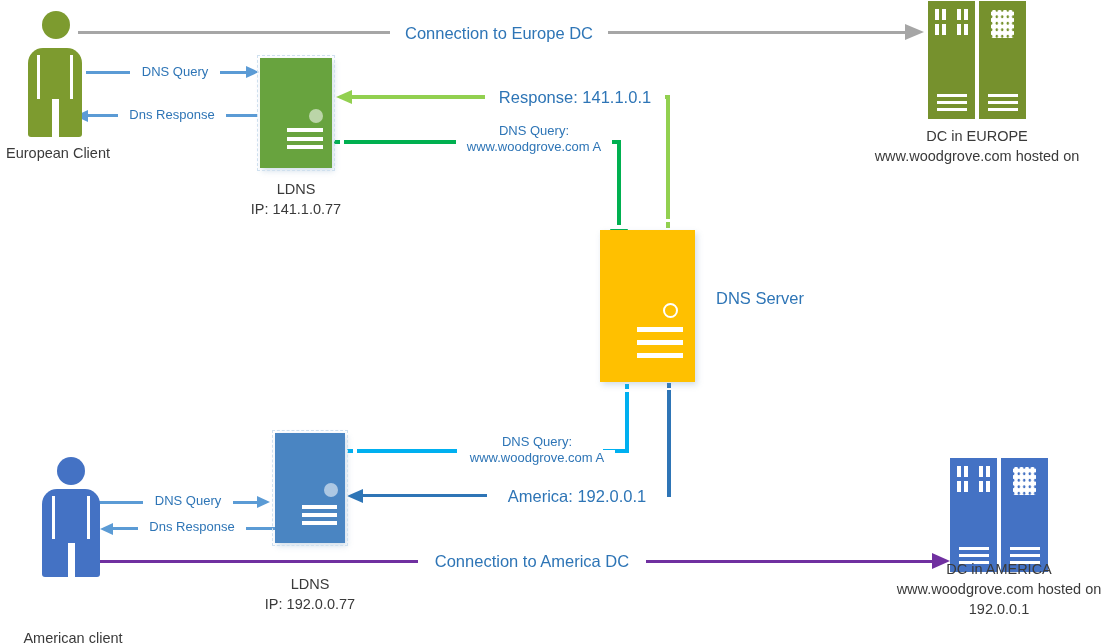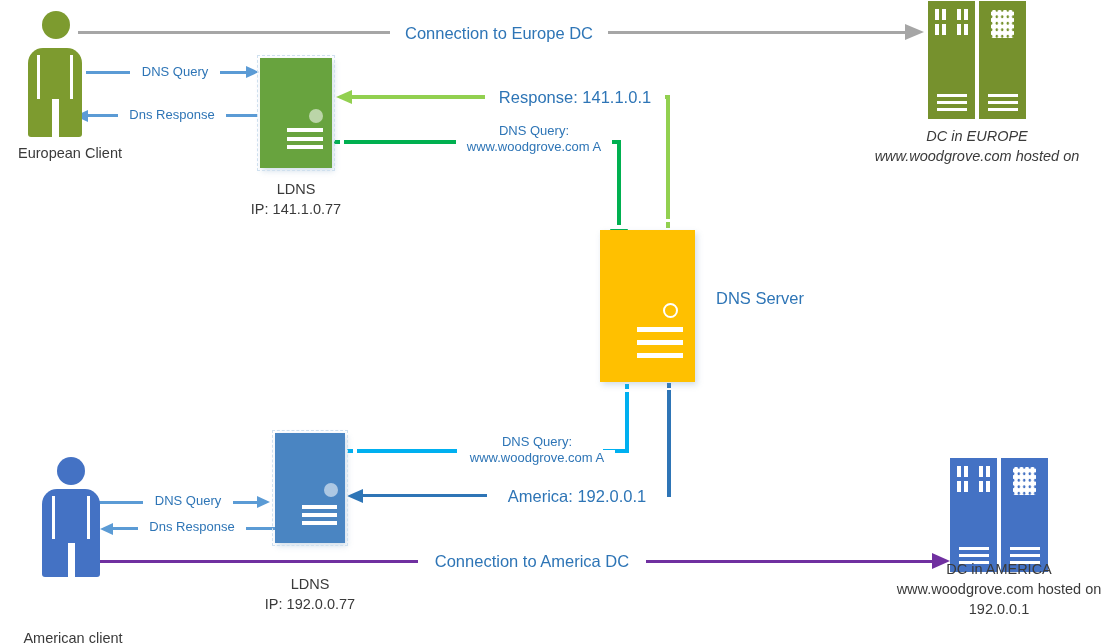--- a/index.html
+++ b/index.html
@@ -91,21 +91,21 @@
   <div class="ah" style="left:100px;top:523px;border-top:6px solid transparent;border-bottom:6px solid transparent;border-right:13px solid var(--light_blue_connector);"></div>
 
   <div class="person" id="euro-client" style="--pc:var(--olive_person);left:28px;top:11px;width:54px;height:126px;">
     <span class="head" style="left:14px;top:0;width:28px;height:28px;"></span>
     <span class="torso" style="left:0;top:37px;width:54px;height:89px;">
       <i class="slit" style="left:9px;top:7px;width:3px;height:44px;"></i>
       <i class="slit" style="right:9px;top:7px;width:3px;height:44px;"></i>
       <i class="slit" style="left:24px;bottom:0;width:7px;height:38px;"></i>
     </span>
   </div>
-  <div class="cap" style="left:12px;top:143px;width:116px;">European Client</div>
+  <div class="cap" style="left:0;top:143px;width:116px;">European Client</div>
 
   <div class="srv" style="--sc:var(--green_server);left:260px;top:58px;width:72px;height:110px;">
     <span class="dot filled" style="left:49px;top:51px;width:14px;height:14px;"></span>
     <span class="slines" style="left:27px;top:70px;">
       <i style="width:36px;height:4px;margin-bottom:4.5px;"></i>
       <i style="width:36px;height:4px;margin-bottom:4.5px;"></i>
       <i style="width:36px;height:4px;"></i>
     </span>
   </div>
   <div class="cap" style="left:236px;top:179px;width:120px;">
@@ -170,21 +170,21 @@
     </div>
     <div class="tower" style="height:118px;">
       <div class="dots"></div>
       <div class="tlines">
           <i></i>
           <i></i>
           <i></i>
         </div>
     </div>
   </div>
-  <div class="cap" style="left:862px;top:126px;width:230px;font-style:italic;">
+  <div class="cap" style="left:862px;top:126px;width:230px;">
     <div>DC in EUROPE</div>
     <div>www.woodgrove.com hosted on</div>
   </div>
 
   <div class="dc" style="--tc:var(--blue_dc);left:950px;top:458px;">
     <div class="tower" style="height:114px;">
       <div class="vents">
         <div class="vrow">
             <i></i>
             <i></i>

